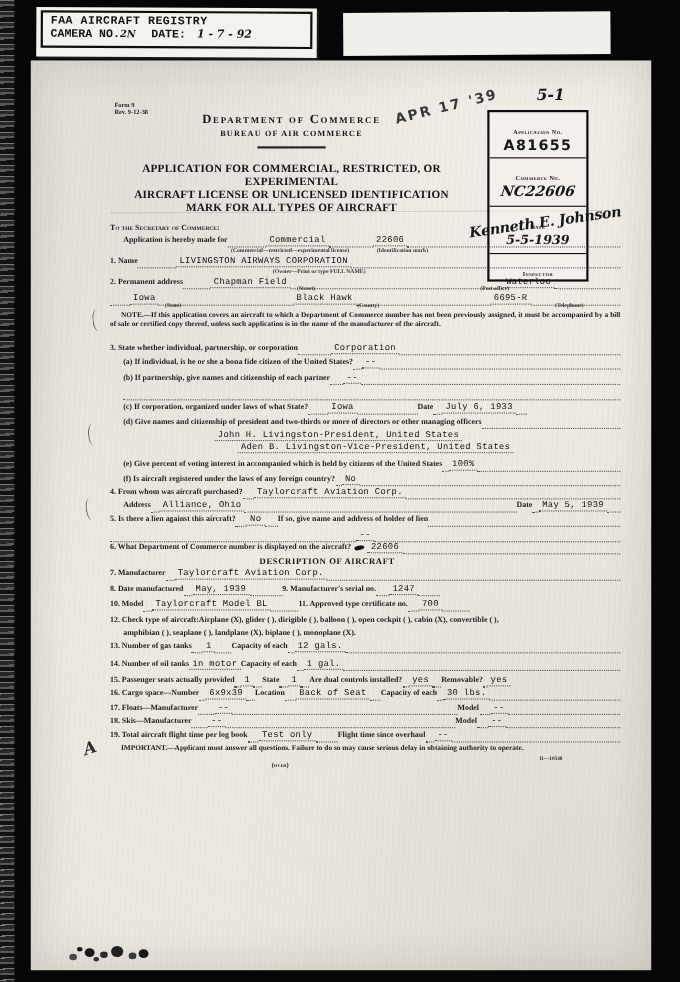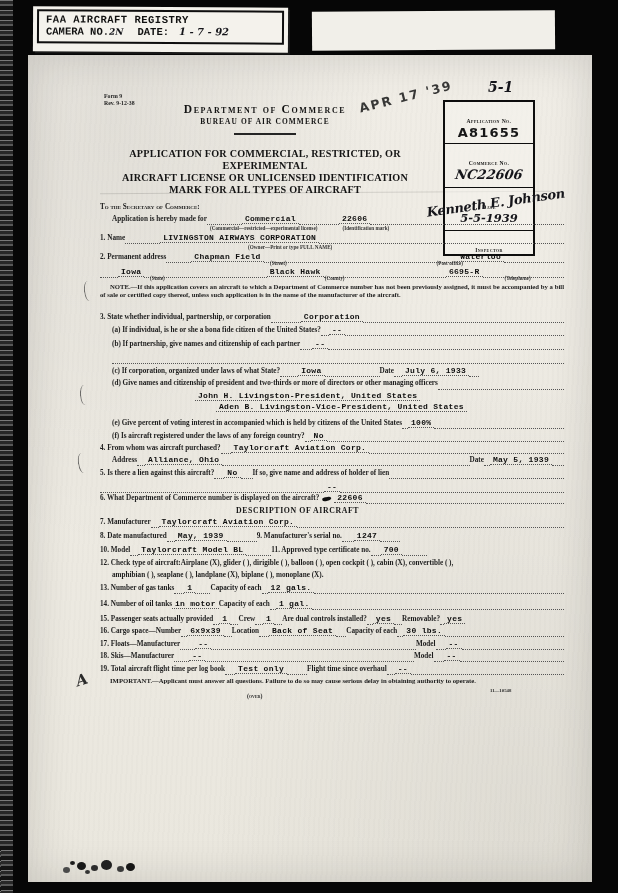--- a/index.html
+++ b/index.html
@@ -41,21 +41,21 @@
   .commno{font-size:13px;transform:skewX(-8deg);margin:1px 0 2px}
   .dateval{font-size:11.5px;margin:1px 0 2px}
   .sbox .insp{height:24px}
   .signature{position:absolute;left:398px;top:138px;width:170px;transform:rotate(-8deg);
     font-size:13px;letter-spacing:-.3px;white-space:nowrap}
   
   .row{position:absolute;left:72px;right:28px;display:flex;align-items:baseline;height:11px;
     font-size:7.2px;font-weight:bold;color:#1d1d1d;white-space:nowrap}
   .subrow{height:7px;font-size:5.2px;color:#333}
   .sc{font-variant:small-caps}
-  .tw{font-family:"Liberation Mono",monospace;font-size:8px;font-weight:bold;letter-spacing:.3px;
+  .tw{font-family:"Liberation Mono",monospace;font-size:8px;font-weight:normal;letter-spacing:.3px;
     color:#0e0e0e;padding:0 3px;border-bottom:1px dotted #555}
   .ld{border-bottom:1px dotted #555;height:8px;align-self:flex-end}
   .f1{flex:1}.f2{flex:2}.f3{flex:3}
   .w4{flex:0 0 4px}.w6{flex:0 0 6px}.w8{flex:0 0 8px}.w10{flex:0 0 10px}.w12{flex:0 0 12px}
   .w15{flex:0 0 15px}.w18{flex:0 0 18px}.w20{flex:0 0 20px}.w25{flex:0 0 25px}.w30{flex:0 0 30px}
   .w35{flex:0 0 35px}.w40{flex:0 0 40px}.w55{flex:0 0 55px}.w60{flex:0 0 60px}
   .m12{margin-left:12px}.m25{margin-left:25px}.m50{margin-left:50px}
   .m88{margin-left:116px}.m95{margin-left:95px}.m110{margin-left:110px}.m148{margin-left:148px}
   .m150{margin-left:150px}.m160{margin-left:160px}.m170{margin-left:170px}
   .note,.imp{position:absolute;left:72px;right:28px;font-size:6.7px;font-weight:bold;line-height:8.3px;
@@ -335,21 +335,21 @@
     <span class="ld w6"></span>
     <span class="tw">1 gal.</span>
     <span class="ld f1"></span>
   </div>
 
   <div class="row" style="top:559px">
     <span>15. Passenger seats actually provided</span>
     <span class="ld w6"></span>
     <span class="tw">1</span>
     <span class="ld w8"></span>
-    <span>Crew</span>
+    <span>State</span>
     <span class="ld w8"></span>
     <span class="tw">1</span>
     <span class="ld w8"></span>
     <span>Are dual controls installed?</span>
     <span class="ld w6"></span>
     <span class="tw">yes</span>
     <span class="ld w8"></span>
     <span>Removable?</span>
     <span class="ld w4"></span>
     <span class="tw">yes</span>

